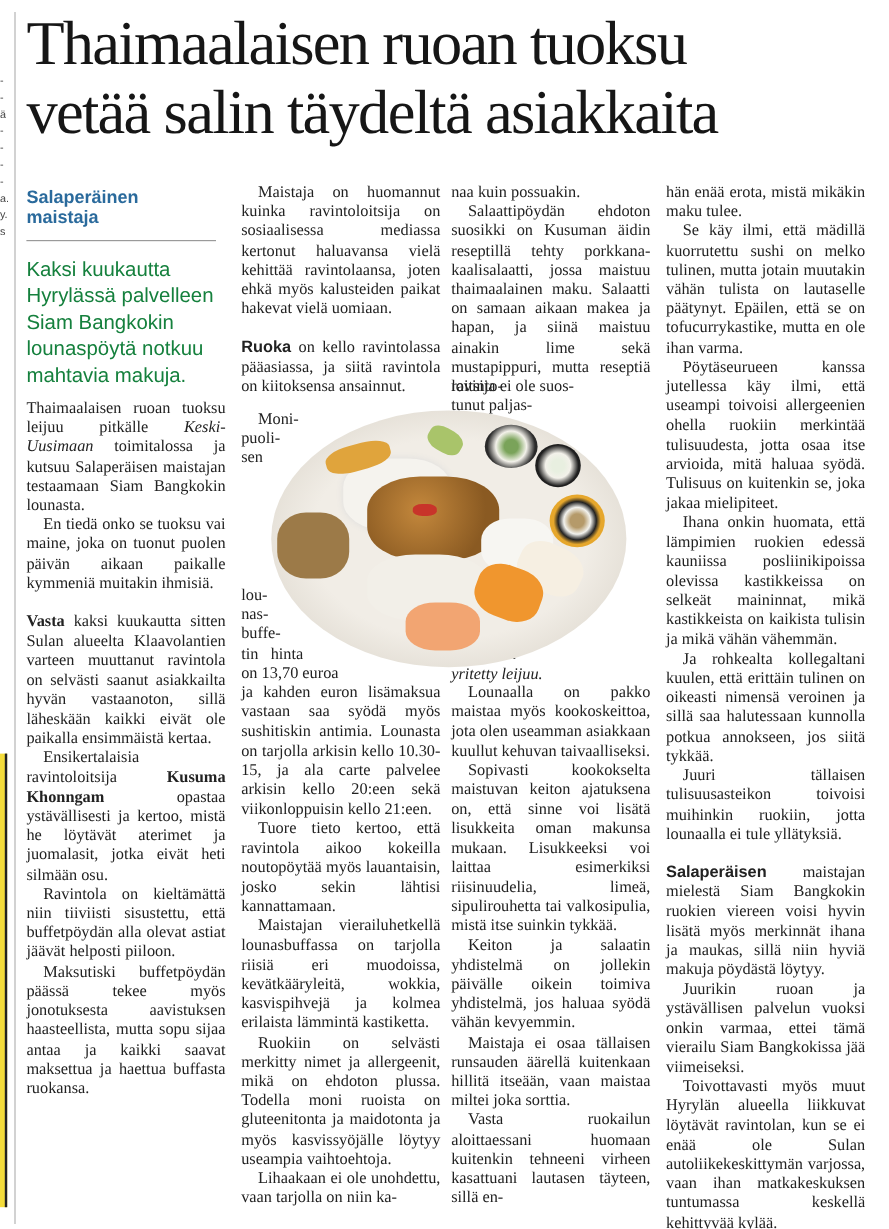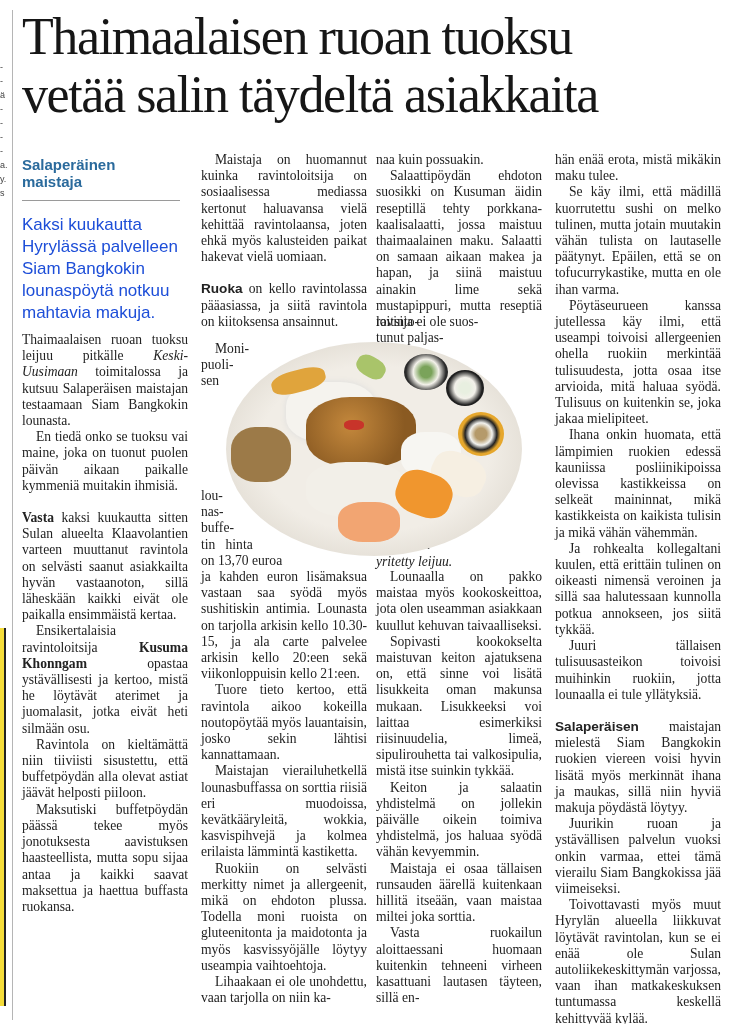--- a/index.html
+++ b/index.html
@@ -24,21 +24,21 @@
   .col4 { left: 555px; top: 152px; width: 166px; }
   .sans-lead { font-family: "Liberation Sans", sans-serif; font-weight: bold; }
   .bold { font-weight: bold; }
   .kicker {
     position: absolute; left: 22px; top: 156px; width: 160px;
     font-family: "Liberation Sans", sans-serif; font-weight: bold; font-size: 15px; line-height: 17px; color: #2a6a9c;
   }
   .kicker-rule { position: absolute; left: 22px; top: 200px; width: 158px; height: 1px; background: #9a9a9a; }
   .deck {
     position: absolute; left: 22px; top: 214px; width: 166px;
-    font-family: "Liberation Sans", sans-serif; font-size: 17px; line-height: 22px; color: #1d4ed8;
+    font-family: "Liberation Sans", sans-serif; font-size: 17px; line-height: 22px; color: #15803d;
   }
   .box-frame { position: absolute; left: 0; top: 628px; width: 4px; height: 378px; border-right: 2px solid #222; background: #f4dc3a; }
   .photo {
     position: absolute; left: 226px; top: 342px; width: 296px; height: 214px;
     border-radius: 50%; background: radial-gradient(ellipse at 50% 50%, #f1ede6 55%, #e4dfd6 75%, #d8d2c8 100%);
     overflow: hidden;
   }
   .food { position: absolute; border-radius: 40%; }
   .floated-left { position: absolute; font-family: "Liberation Serif", serif; font-size: 13.6px; line-height: 16.2px; color: #222; }
   .floated-right { position: absolute; font-family: "Liberation Serif", serif; font-size: 13.6px; line-height: 16.2px; color: #222; text-align: left; }
@@ -95,21 +95,21 @@
 <div class="floated-left" style="left:201px; top:488px;">
   <div>lou-</div>
   <div>nas-</div>
   <div>buffe-</div>
   <div style="white-space:pre">tin   hinta</div>
   <div>on 13,70 euroa</div>
 </div>
 <div class="col" style="left:201px; top:569px; width:166px;">
   <p>ja kahden euron lisämaksua vastaan saa syödä myös sushitiskin antimia. Lounasta on tarjolla arkisin kello 10.30-15, ja ala carte palvelee arkisin kello 20:een sekä viikonloppuisin kello 21:een.</p>
   <p class="ind">Tuore tieto kertoo, että ravintola aikoo kokeilla noutopöytää myös lauantaisin, josko sekin lähtisi kannattamaan.</p>
-  <p class="ind">Maistajan vierailuhetkellä lounasbuffassa on sorttia riisiä eri muodoissa, kevätkääryleitä, wokkia, kasvispihvejä ja kolmea erilaista lämmintä kastiketta.</p>
+  <p class="ind">Maistajan vierailuhetkellä lounasbuffassa on tarjolla riisiä eri muodoissa, kevätkääryleitä, wokkia, kasvispihvejä ja kolmea erilaista lämmintä kastiketta.</p>
   <p class="ind">Ruokiin on selvästi merkitty nimet ja allergeenit, mikä on ehdoton plussa. Todella moni ruoista on gluteenitonta ja maidotonta ja myös kasvissyöjälle löytyy useampia vaihtoehtoja.</p>
   <p class="ind">Lihaakaan ei ole unohdettu, vaan tarjolla on niin ka-</p>
 </div>
 
 <div class="col col3">
   <p>naa kuin possuakin.</p>
   <p class="ind">Salaattipöydän ehdoton suosikki on Kusuman äidin reseptillä tehty porkkana-kaalisalaatti, jossa maistuu thaimaalainen maku. Salaatti on samaan aikaan makea ja hapan, ja siinä maistuu ainakin lime sekä mustapippuri, mutta reseptiä ravinto-</p>
 </div>
 <div class="floated-right" style="left:376px; top:314px; width:166px;">
   <div>loitsija ei ole suos-</div>

